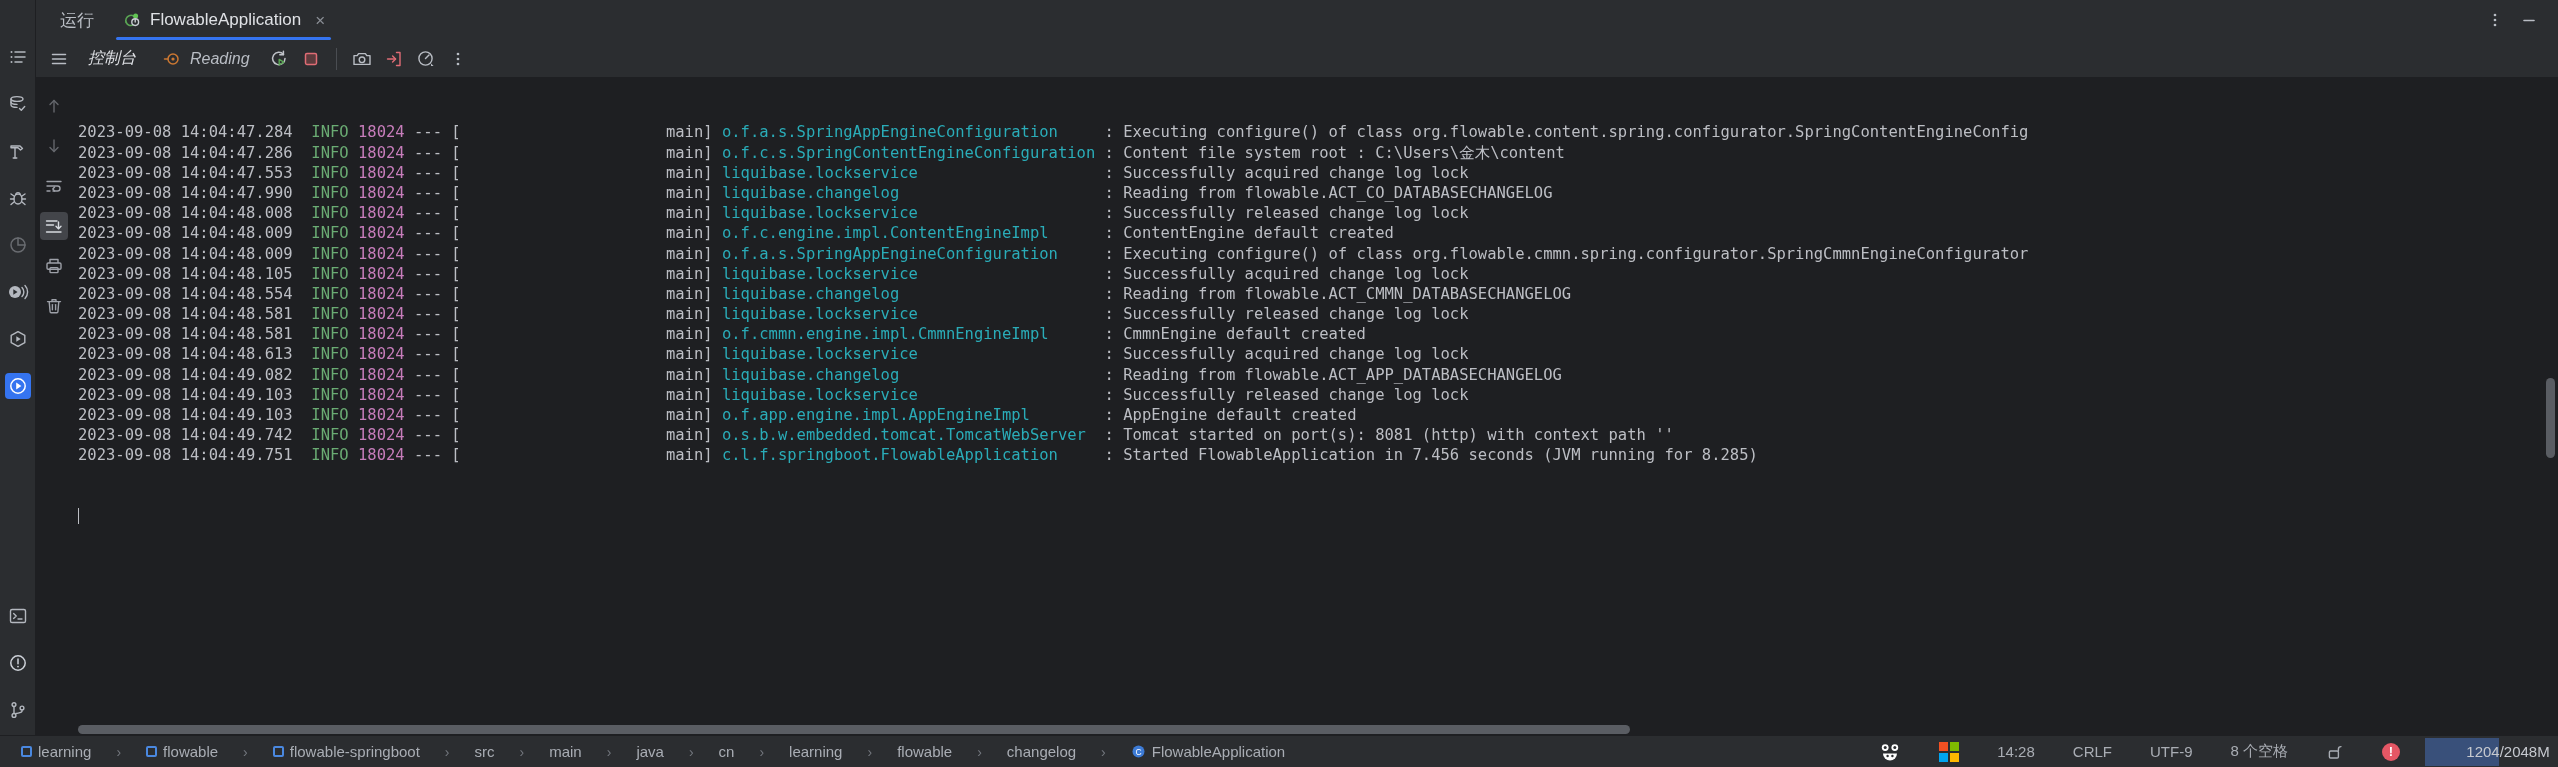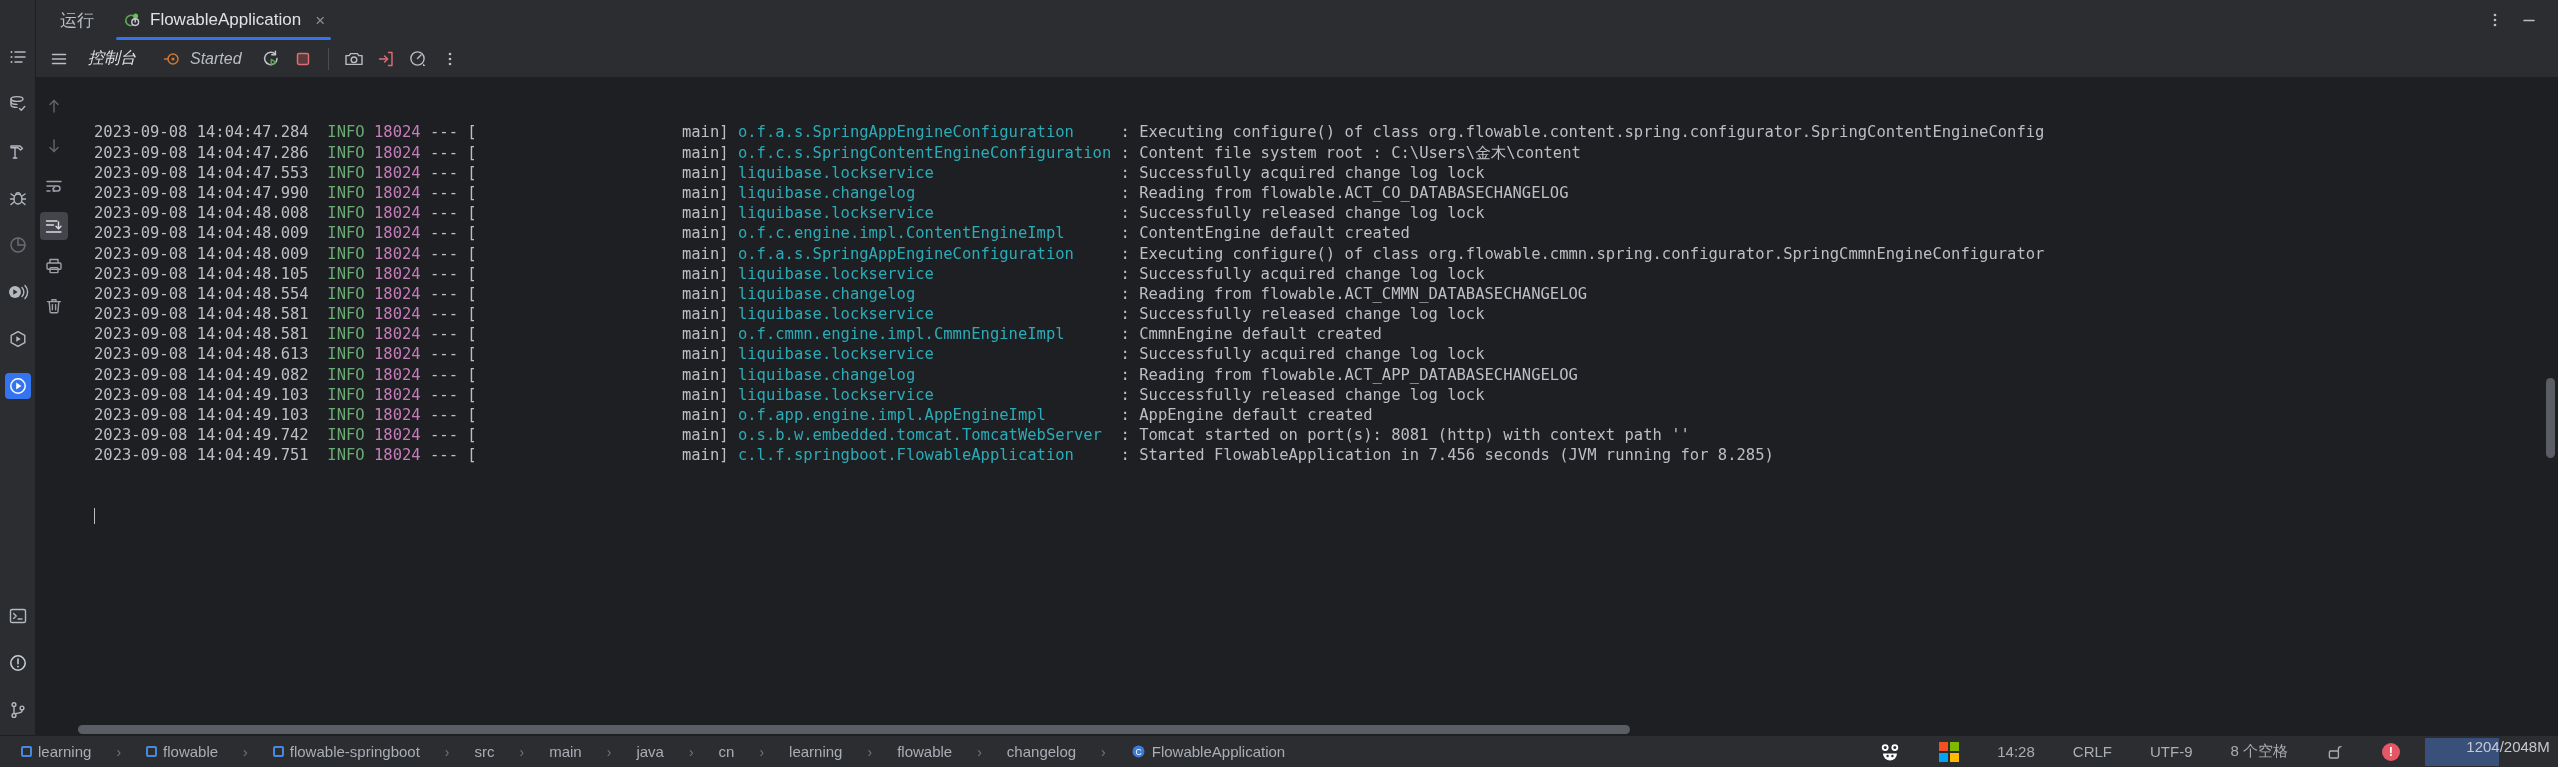--- a/index.html
+++ b/index.html
@@ -193,21 +193,20 @@
     flex: 1 1 auto;
     min-width: 0;
     overflow: hidden;
     position: relative;
     padding: 4px 0 0 6px;
     font-family: "DejaVu Sans Mono", "Liberation Mono", monospace;
     font-size: 15.5px;
     line-height: 20.2px;
     white-space: pre;
     color: #bcbec4;
-    margin-left: 16px;
   }
   .log-line { height: 20.2px; }
   .c-ts   { color: #bcbec4; }
   .c-lvl  { color: #6aab73; }
   .c-pid  { color: #c77dbb; }
   .c-dash { color: #bcbec4; }
   .c-thr  { color: #bcbec4; }
   .c-log  { color: #2aacb8; }
   .c-msg  { color: #bcbec4; }
 
@@ -291,21 +290,21 @@
     color: #a9adb4;
     cursor: pointer;
     display: flex;
     align-items: center;
   }
   .mem-gauge {
     position: relative;
     width: 125px;
     height: 28px;
     display: flex;
-    align-items: flex-start;
+    align-items: center;
     justify-content: center;
     overflow: hidden;
     cursor: pointer;
     padding-left: 41px;
   }
   .mem-fill {
     position: absolute;
     left: 0; top: 0; bottom: 0;
     width: 58.8%;
     background: #39507a;
@@ -494,21 +493,21 @@
         </div>
 
         <div class="subtab">
           <span style="display:flex;">
             <svg width="20" height="20" viewBox="0 0 20 20" fill="none" stroke="#cc7832" stroke-width="1.5">
               <circle cx="11" cy="10" r="5"></circle>
               <circle cx="11" cy="10" r="1.6" fill="#cc7832" stroke="none"></circle>
               <line x1="6" y1="10" x2="2.5" y2="10" stroke-linecap="round"></line>
             </svg>
           </span>
-          <span>Started</span>
+          <span>Reading</span>
         </div>
 
         <div class="tb-btn">
           <svg width="22" height="22" viewBox="0 0 22 22" fill="none">
             <path d="M15.5 6.4A6.2 6.2 0 1 0 17 10.4" stroke="#c0c3c9" stroke-width="1.5" stroke-linecap="round"></path>
             <path d="M15.4 3.2v3.6h-3.6" stroke="#c0c3c9" stroke-width="1.5" stroke-linecap="round" stroke-linejoin="round"></path>
             <path d="M11.2 11.4l4.6 2.8-4.6 2.8z" fill="none" stroke="#5aa554" stroke-width="1.4" stroke-linejoin="round"></path>
           </svg>
         </div>
 

